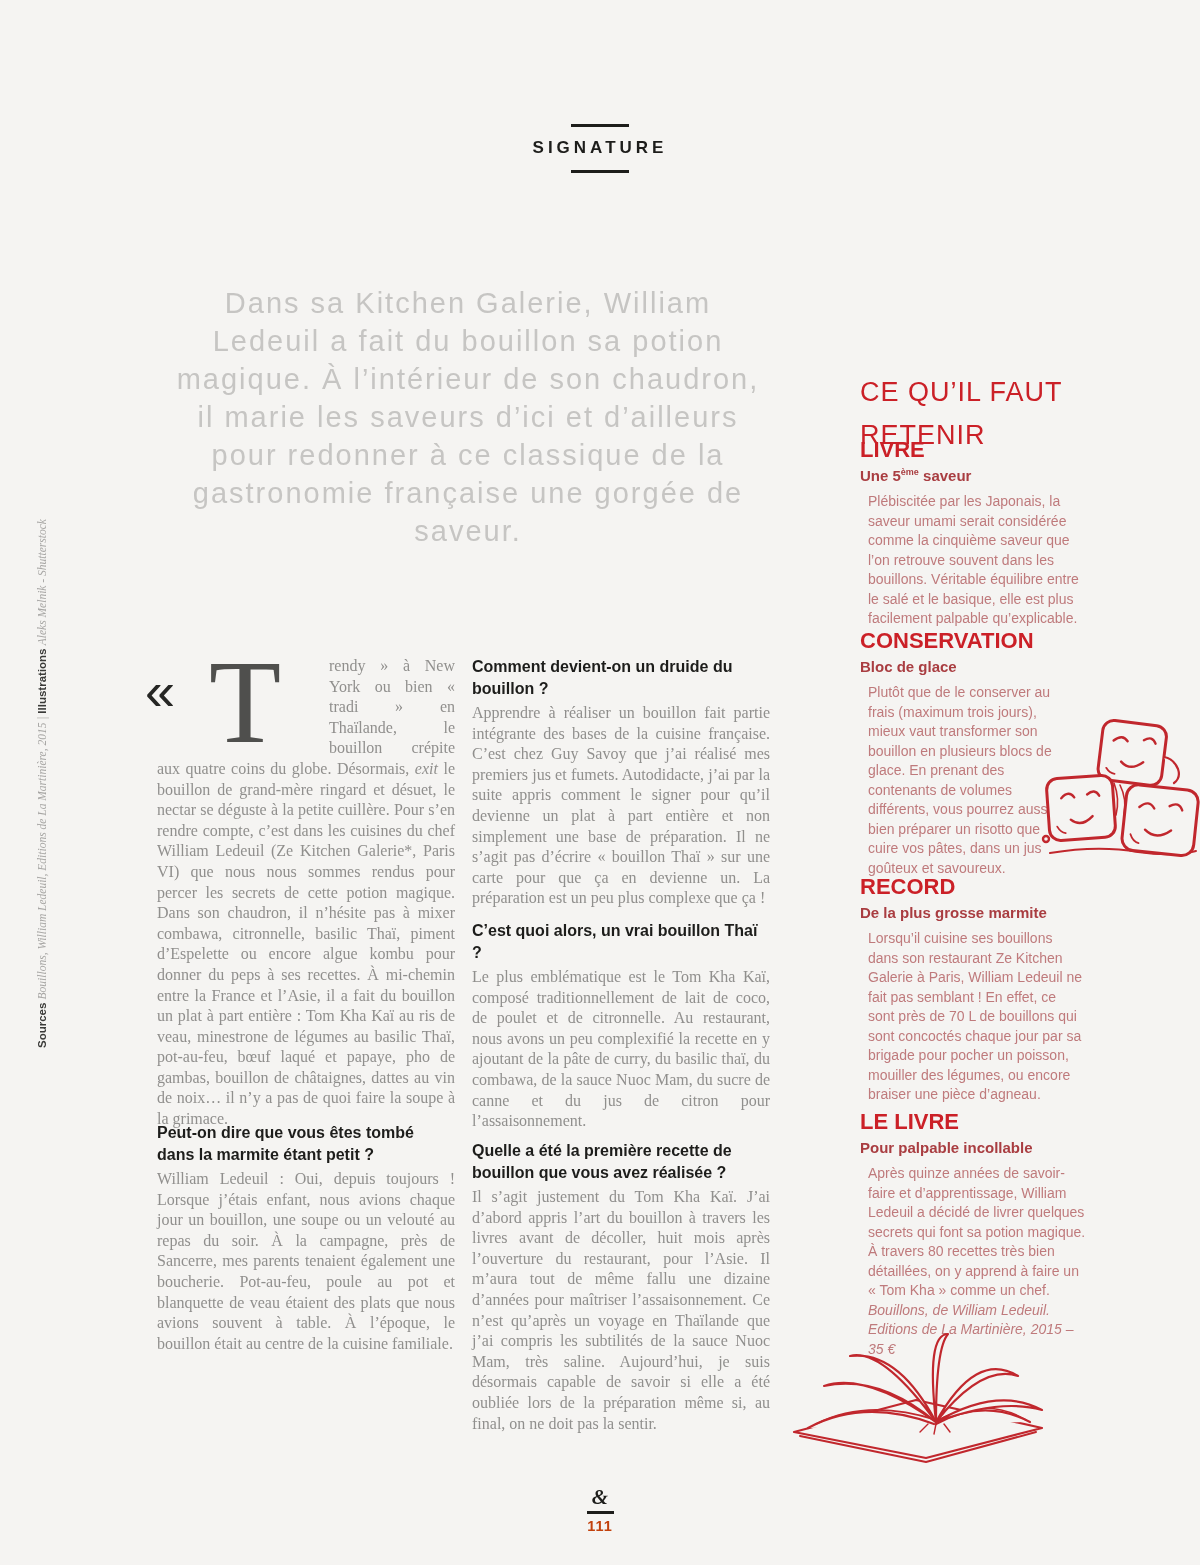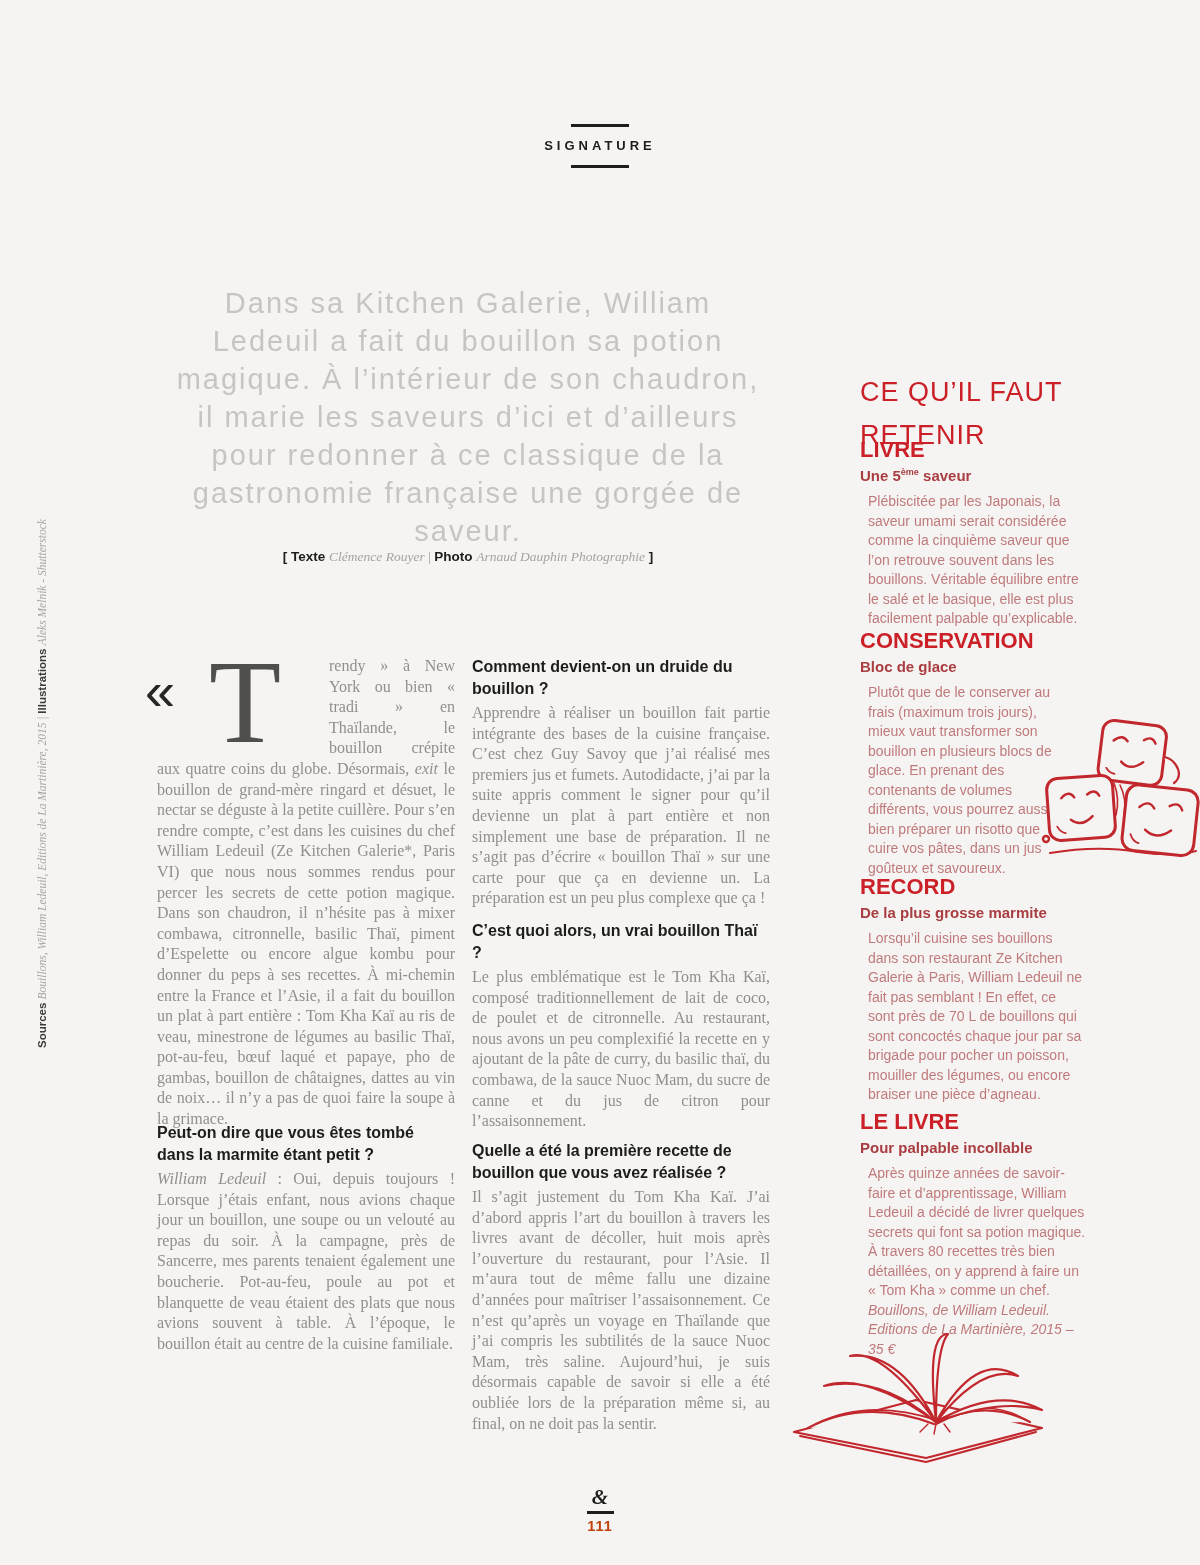--- a/index.html
+++ b/index.html
@@ -2,21 +2,21 @@
 <html lang="fr"><head>
 <meta charset="utf-8">
 <style>
   html,body{margin:0;padding:0;background:#f5f4f2;}
   .page{position:relative;width:1200px;height:1565px;background:#f5f4f2;overflow:hidden;
         font-family:"Liberation Serif",serif;color:#8e8d8b;}
 
   
   .sig-header{position:absolute;left:0;right:0;top:124px;text-align:center;}
   .sig-rule{width:58px;height:3px;background:#1d1d1b;margin:0 auto;}
-  .sig-label{font-family:"Liberation Sans",sans-serif;font-weight:bold;font-size:13px;
+  .sig-label{font-family:"Liberation Sans",sans-serif;font-weight:bold;font-size:17px;
              letter-spacing:4px;color:#1d1d1b;margin:11px 0 12px 0;}
 
   
   .intro{position:absolute;left:168px;top:284px;width:600px;text-align:center;
          font-family:"Liberation Sans",sans-serif;font-weight:300;
          font-size:29px;line-height:38px;letter-spacing:2px;color:#c6c5c3;}
   .byline{position:absolute;left:168px;top:549px;width:600px;text-align:center;
           font-size:13.5px;color:#9b9a98;font-family:"Liberation Serif",serif;}
   .byline b{font-family:"Liberation Sans",sans-serif;font-weight:bold;color:#1d1d1b;font-style:normal;}
   .byline .bracket{color:#1d1d1b;font-family:"Liberation Sans",sans-serif;font-weight:bold;}
@@ -29,21 +29,21 @@
   .credits b{font-family:"Liberation Sans",sans-serif;font-style:normal;font-weight:bold;color:#3a3a38;}
 
   
   .col{position:absolute;top:648px;width:298px;}
   .col-left{left:157px;}
   .col-mid{left:472px;}
   .body-p{font-size:16px;line-height:20.6px;text-align:justify;color:#908f8d;margin:0;}
   .qa{position:absolute;width:298px;}
   .question{font-family:"Liberation Sans",sans-serif;font-weight:bold;font-size:16px;
             line-height:21.5px;color:#1d1d1b;margin:0 0 4px 0;}
-  .speaker{font-style:italic;}
+  .speaker{}
   .p1-wrap{position:relative;padding-top:8px;}
   .dropcap-float{float:left;width:172px;height:84px;}
   .dropcap{position:absolute;left:52px;top:-4px;font-family:"Liberation Serif",serif;
            font-size:118px;line-height:1;font-weight:400;color:#555432;color:#4f4f4d;}
   .open-quote{position:absolute;left:-12px;top:16px;font-family:"Liberation Sans",sans-serif;
               font-size:54px;line-height:1;color:#262624;font-weight:300;}
 
   
   .sb{position:absolute;left:860px;width:234px;font-family:"Liberation Sans",sans-serif;}
   .sb-title{font-size:27px;line-height:43px;letter-spacing:1px;color:#cb2027;font-weight:400;}
@@ -71,23 +71,20 @@
 
 <div class="page">
 
   <div class="sig-header">
     <div class="sig-rule"></div>
     <div class="sig-label">SIGNATURE</div>
     <div class="sig-rule"></div>
   </div>
 
   <div class="intro">Dans sa Kitchen Galerie, William Ledeuil a fait du bouillon sa potion magique. À l’intérieur de son chaudron, il marie les saveurs d’ici et d’ailleurs pour redonner à ce classique de la gastronomie française une gorgée de saveur.</div>
-  <div class="byline">
-    <span class="bracket">[ </span><b>Texte </b><i>Clémence Rouyer</i><span>  |  </span><b>Photo </b><i>Arnaud Dauphin Photographie</i><span class="bracket"> ]</span>
-  </div>
 
   <div class="credits">
     <b>Sources </b><span>Bouillons, William Ledeuil, Editions de La Martinière, 2015</span><span> | </span><b>Illustrations </b><span>Aleks Melnik - Shutterstock</span>
   </div>
 
   <div class="col col-left">
     <div class="p1-wrap">
       <span class="open-quote">«</span>
       <span class="dropcap">T</span>
       <div class="dropcap-float"></div>

